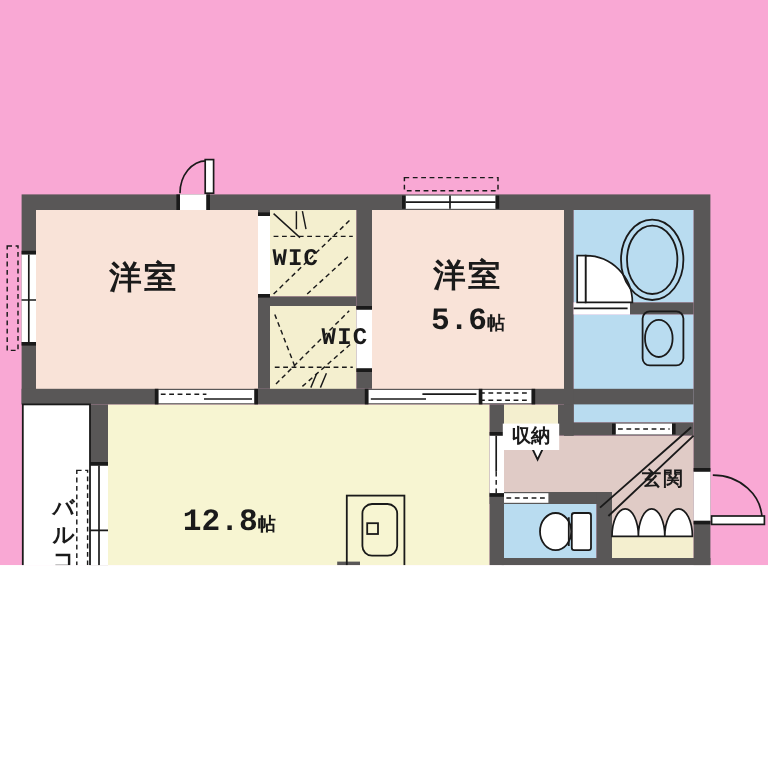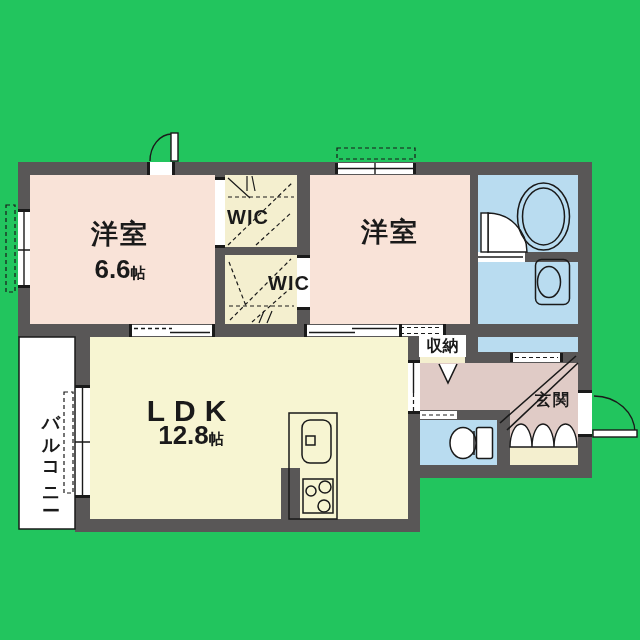--- a/index.html
+++ b/index.html
@@ -1,17 +1,17 @@
 <!DOCTYPE html>
 <html><head>
 <meta charset="utf-8">
 <style>
   html,body{margin:0;padding:0;background:#ffffff;}
-  #stage{position:relative;width:640px;height:640px;background:#22c55e;overflow:hidden;
-         font-family:Liberation Sans, sans-serif;color:#111;}
+  #stage{position:relative;width:640px;height:471px;background:#f9a8d4;overflow:hidden;
+         font-family:Liberation Mono, monospace;color:#111;}
   #plan-svg{position:absolute;left:0;top:0;}
   .lbl{position:absolute;text-align:center;font-weight:bold;color:#1a1a1a;line-height:1;}
   .room-name{font-size:27px;letter-spacing:2px;}
   .room-area{font-size:26px;letter-spacing:0px;}
   .unit{font-size:15px;font-weight:bold;}
   .wic{font-size:20px;letter-spacing:1px;}
   .ldk-name{font-size:30px;letter-spacing:9px;}
   .storage-box{background:#ffffff;font-size:16px;line-height:22px;}
   .genkan{font-size:16px;letter-spacing:2px;}
   .balcony-txt{writing-mode:vertical-rl;font-size:18px;letter-spacing:4px;height:170px;}
@@ -175,33 +175,32 @@
       <rect x="306" y="436" width="9" height="9"></rect>
       <rect x="303" y="479" width="30" height="34"></rect>
       <circle cx="311" cy="491" r="5"></circle>
       <circle cx="325" cy="487" r="6"></circle>
       <circle cx="324" cy="506" r="6"></circle>
     </g>
   </g>
 </svg>
 
 <div class="lbl room-name" style="left:40px;top:221px;width:160px;">洋室</div>
-<div class="lbl room-area" style="left:40px;top:256px;width:160px;">
-  <span>6.6</span><span class="unit">帖</span>
+
+<div class="lbl room-name" style="left:312px;top:219px;width:156px;">洋室</div>
+<div class="lbl room-area" style="left:312px;top:254px;width:156px;">
+  <span>5.6</span><span class="unit">帖</span>
 </div>
 
-<div class="lbl room-name" style="left:312px;top:219px;width:156px;">洋室</div>
-
-<div class="lbl ldk-name" style="left:112px;top:396px;width:158px;">LDK</div>
 <div class="lbl room-area" style="left:112px;top:422px;width:158px;">
   <span>12.8</span><span class="unit">帖</span>
 </div>
 
 <div class="lbl wic" style="left:227px;top:207px;width:34px;">WIC</div>
 <div class="lbl wic" style="left:268px;top:273px;width:34px;">WIC</div>
 
-<div class="lbl storage-box" style="left:419px;top:335px;width:47px;height:22px;">収納</div>
+<div class="lbl storage-box" style="left:419px;top:353px;width:47px;height:22px;">収納</div>
 
 <div class="lbl genkan" style="left:524px;top:392px;width:58px;">玄関</div>
 
 <div class="lbl balcony-txt" style="left:34px;top:368px;width:26px;">バルコニー</div>
 
 </div>
 
 </body></html>

